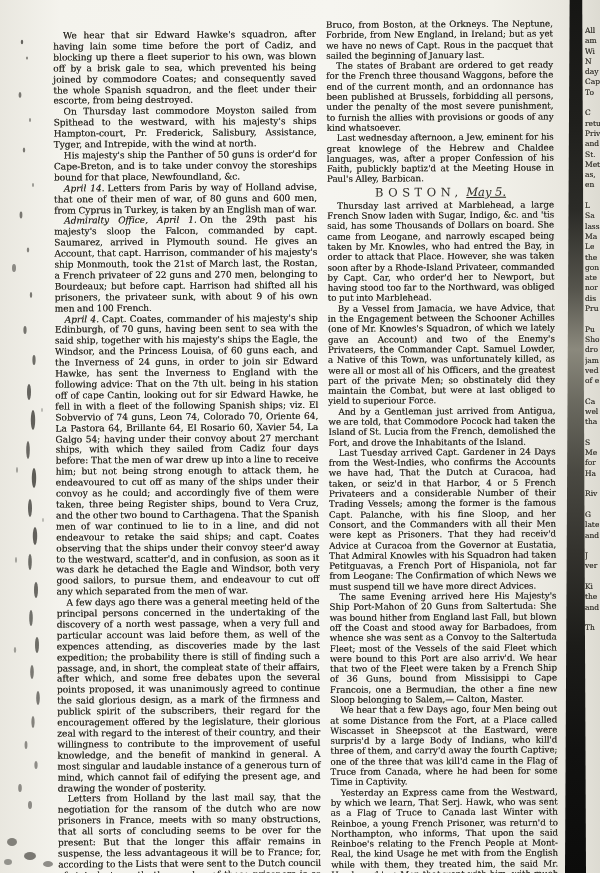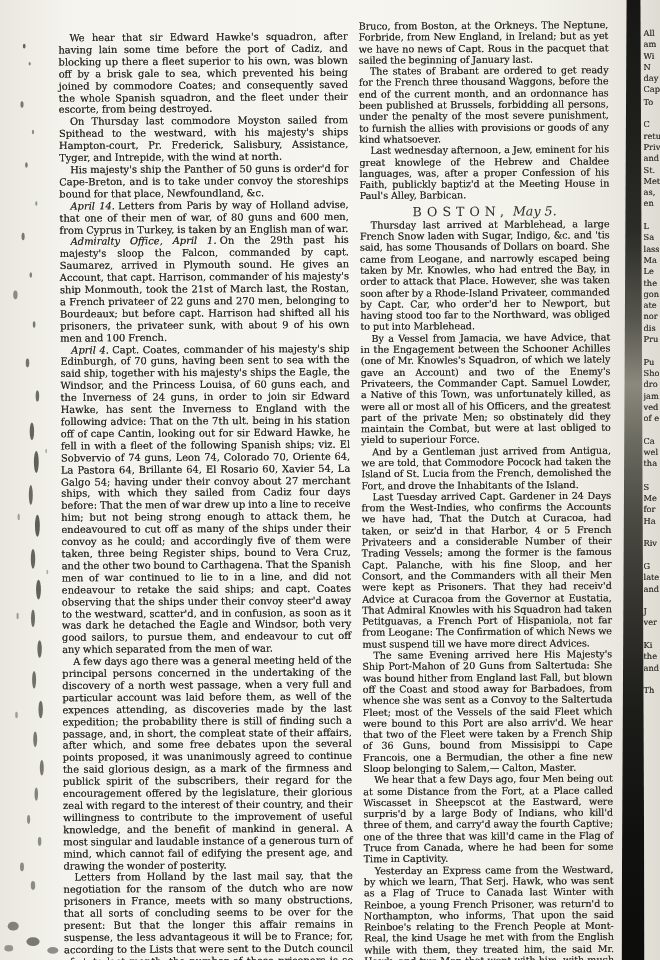--- a/index.html
+++ b/index.html
@@ -24,21 +24,21 @@
   .col p{margin:0;text-indent:10px;word-spacing:-0.2px;
          text-shadow:0 0 0.5px rgba(45,42,35,0.85);}
   .col p.no-indent{text-indent:0;}
   .lead{font-style:italic;}
   .lead:not(:empty){margin-right:3px;}
   .boston-head{
     margin:2px 0 1px 0;text-align:center;font-weight:normal;
     font-size:11.5px;line-height:13px;text-indent:0 !important;
   }
   .boston-city{letter-spacing:4.5px;text-align:right;}
-  .boston-date{font-style:italic;letter-spacing:0;}
+  .boston-date{font-style:italic;letter-spacing:0;text-decoration:underline;}
   .speckles{position:absolute;left:0;top:0;z-index:2;}
   .gutter{
     position:absolute;top:0;right:14px;width:21px;height:873px;z-index:3;
     background:linear-gradient(180deg,
       #161614 0%, #1f1f1c 14%, #2b2b27 24%, #55544c 33%,
       #8b897d 40%, #6b6a60 46%, #4a4942 54%, #34332e 63%,
       #1c1c19 74%, #111110 86%, #0c0c0b 100%);
     clip-path:polygon(22% 0,82% 0,100% 100%,0% 100%);
     box-shadow:0 0 4px rgba(25,25,20,0.55);
   }

